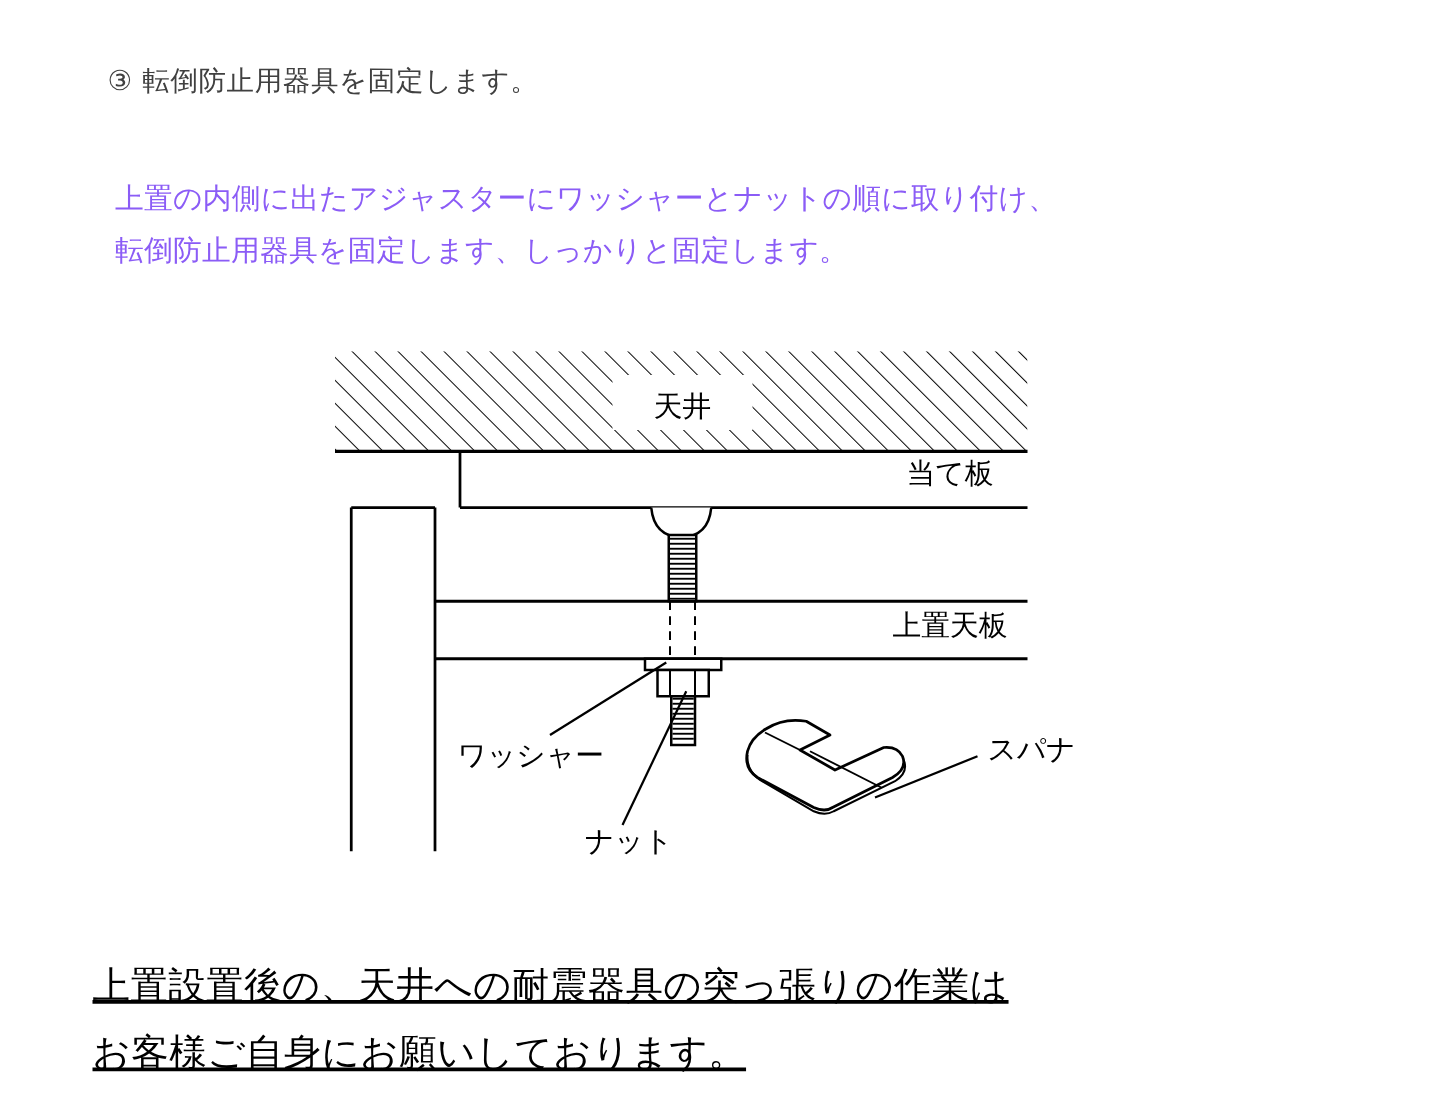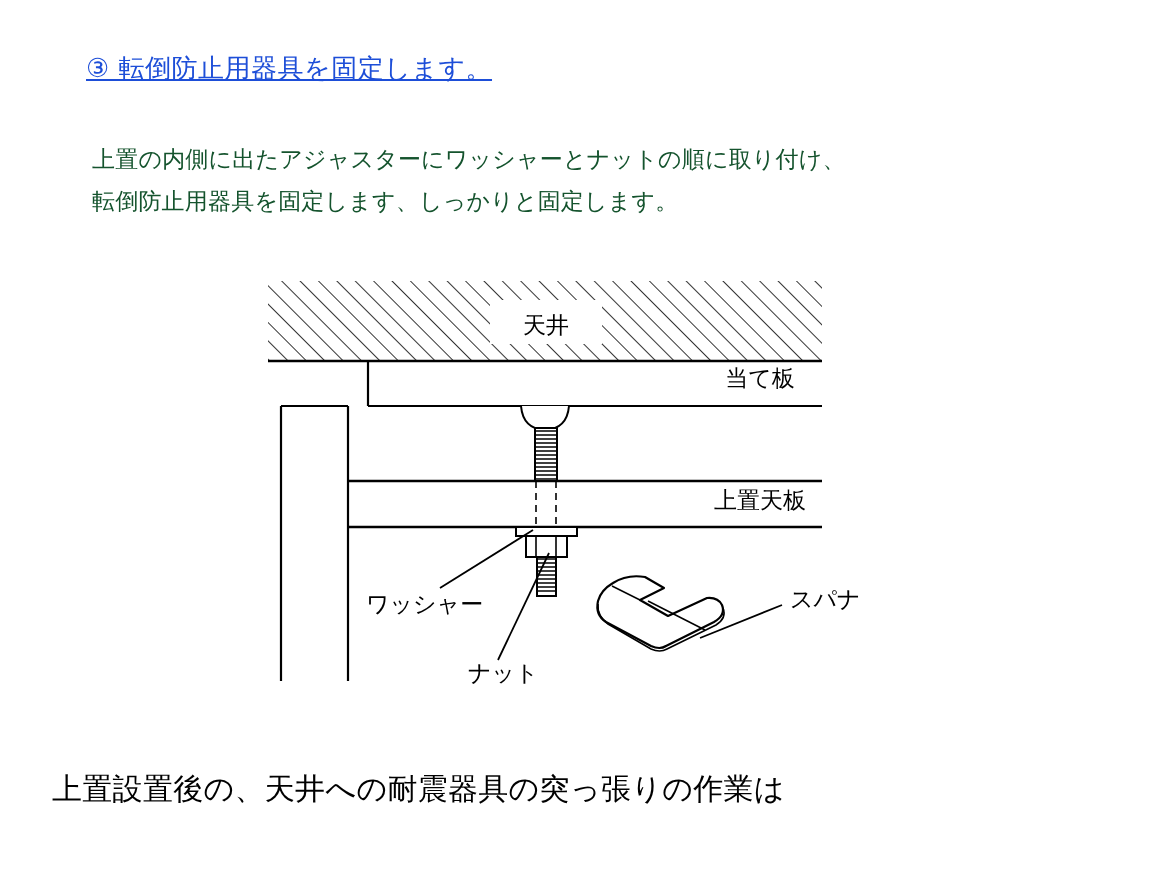--- a/index.html
+++ b/index.html
@@ -18,48 +18,48 @@
     height: 884px;
     background: #ffffff;
     overflow: hidden;
   }
 
   
   .heading {
     position: absolute;
     left: 86px;
     top: 52px;
-    font-size: 26px;
+    font-size: 22px;
     line-height: 1.25;
     letter-spacing: 0.5px;
     white-space: nowrap;
-    color: #1d4ed8;
-    text-decoration: underline;
+    color: #404040;
   }
   .intro {
     position: absolute;
     left: 92px;
     top: 138px;
     font-size: 23px;
     line-height: 42px;
     letter-spacing: 0.2px;
     white-space: nowrap;
-    color: #14532d;
+    color: #8b5cf6;
   }
   .intro div { white-space: nowrap; }
 
   .footer-note {
     position: absolute;
-    left: 52px;
+    left: 74px;
     top: 762px;
     font-size: 30px;
     line-height: 54px;
     letter-spacing: 0.3px;
     white-space: nowrap;
     color: #000;
+    text-decoration: underline;
   }
   .footer-note div { white-space: nowrap; }
 
   
   .diagram {
     position: absolute;
     left: 0;
     top: 0;
     width: 1150px;
     height: 884px;
@@ -210,15 +210,16 @@
       </g>
 
       <text class="dlabel" x="366" y="612">ワッシャー</text>
       <text class="dlabel" x="468" y="681">ナット</text>
       <text class="dlabel" x="790" y="607">スパナ</text>
     </svg>
   </div>
 
   <div class="footer-note">
     <div>上置設置後の、天井への耐震器具の突っ張りの作業は</div>
+    <div>お客様ご自身にお願いしております。</div>
   </div>
 
 </div>
 
 </body></html>

